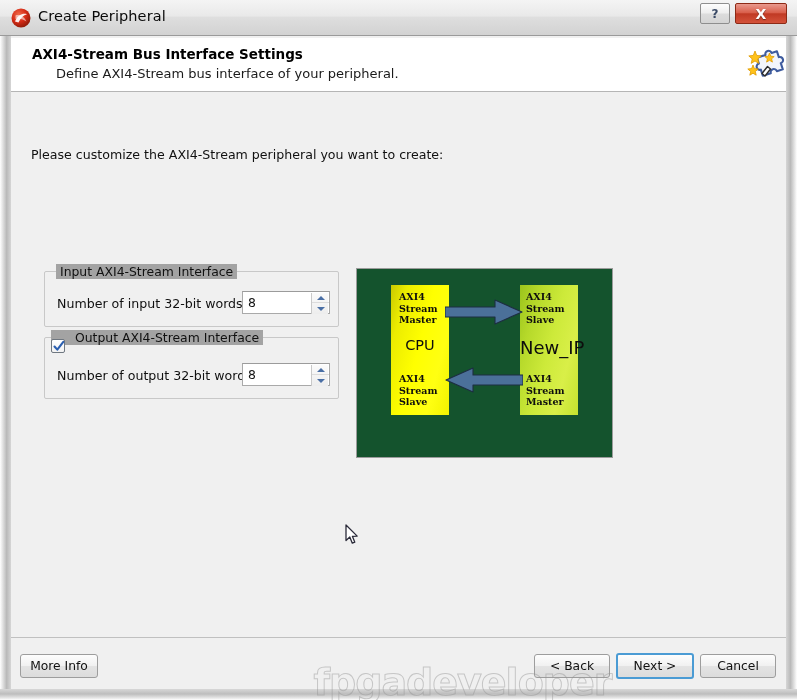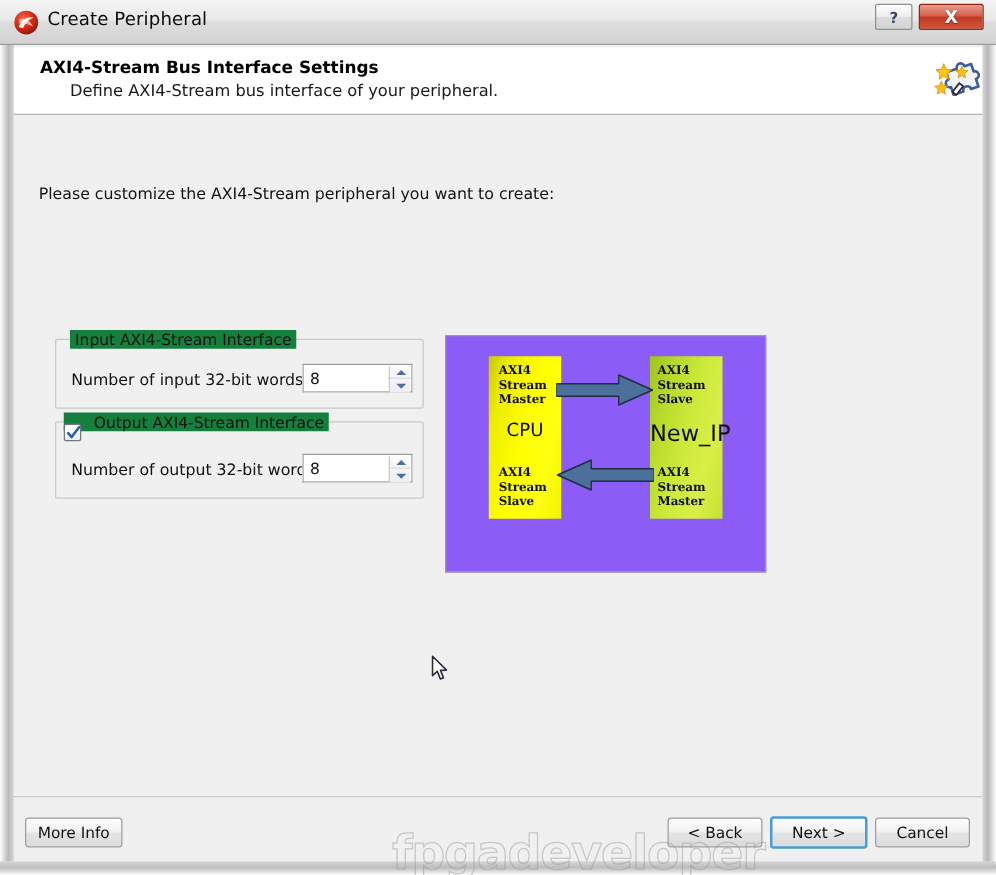--- a/index.html
+++ b/index.html
@@ -102,21 +102,21 @@
   
   .groupbox {
     position: absolute;
     border: 1px solid #c8c8c8;
     border-radius: 2px;
     background: transparent;
   }
   .gb-legend {
     position: absolute;
     top: -8px; left: 11px;
-    background: #15803d;
+    background: #a3a3a3;
     padding: 0 4px;
     font-size: 12.4px; color: #111;
     white-space: nowrap;
   }
   .gb-legend.with-check { left: 6px; padding-left: 24px; }
 
   .chk {
     position: absolute;
     left: 6px; top: 1px;
     width: 14px; height: 14px;
@@ -166,21 +166,21 @@
     border-right: 4px solid transparent;
   }
   .tri-up { border-bottom: 4px solid #4a6fa5; }
   .tri-dn { border-top: 4px solid #4a6fa5; }
 
   
   .diagram {
     position: absolute;
     left: 345px; top: 175px;
     width: 257px; height: 190px;
-    background: #8b5cf6;
+    background: #14532d;
     border: 1px solid #9b9b9b;
   }
   .dblock {
     position: absolute;
     top: 16px; width: 58px; height: 130px;
   }
   .dblock-cpu {
     left: 34px;
     background: linear-gradient(105deg, #c9c900 0%, #ecec00 18%, #ffff00 48%, #ffff12 75%, #f2f200 100%);
   }

